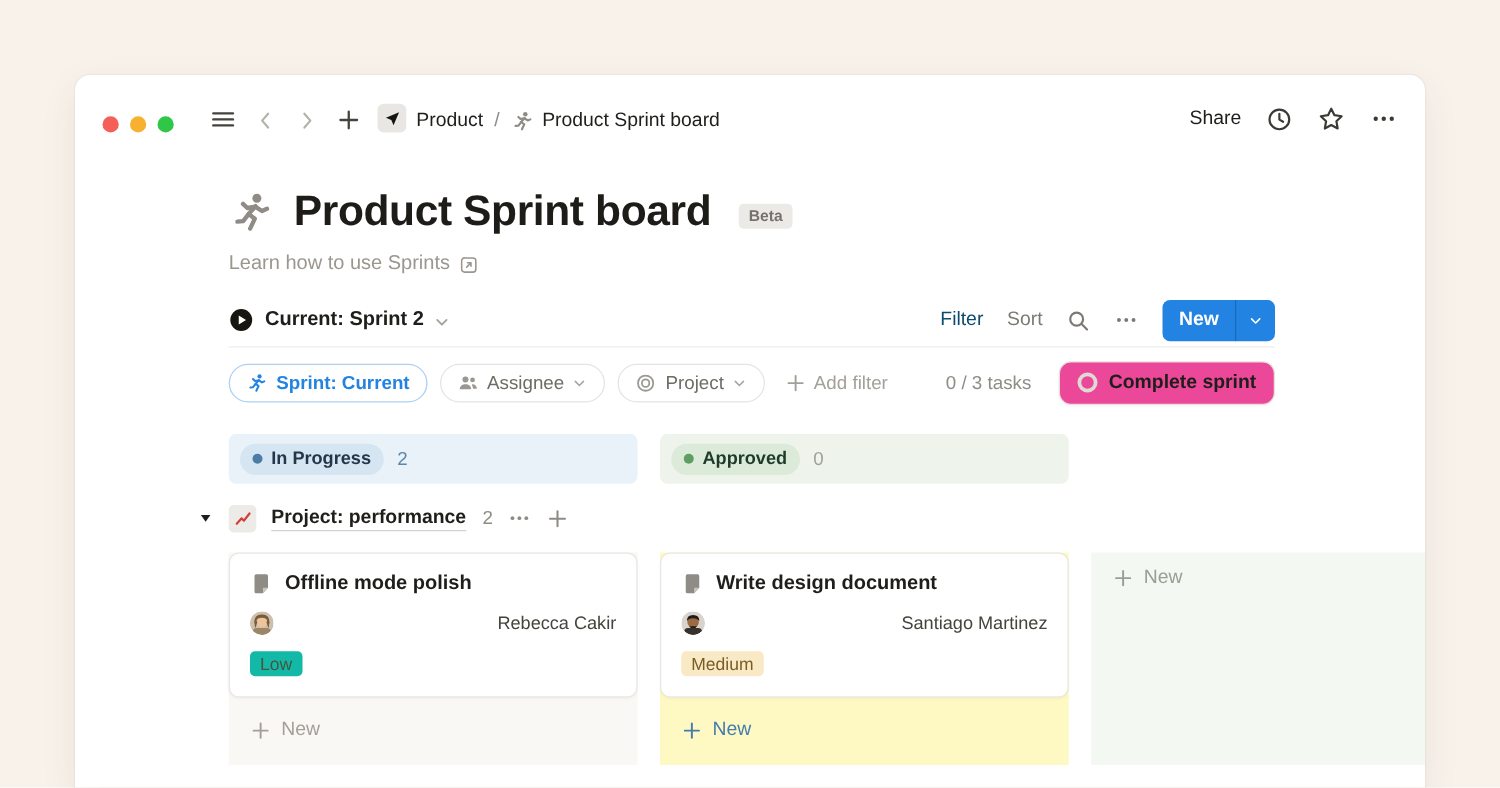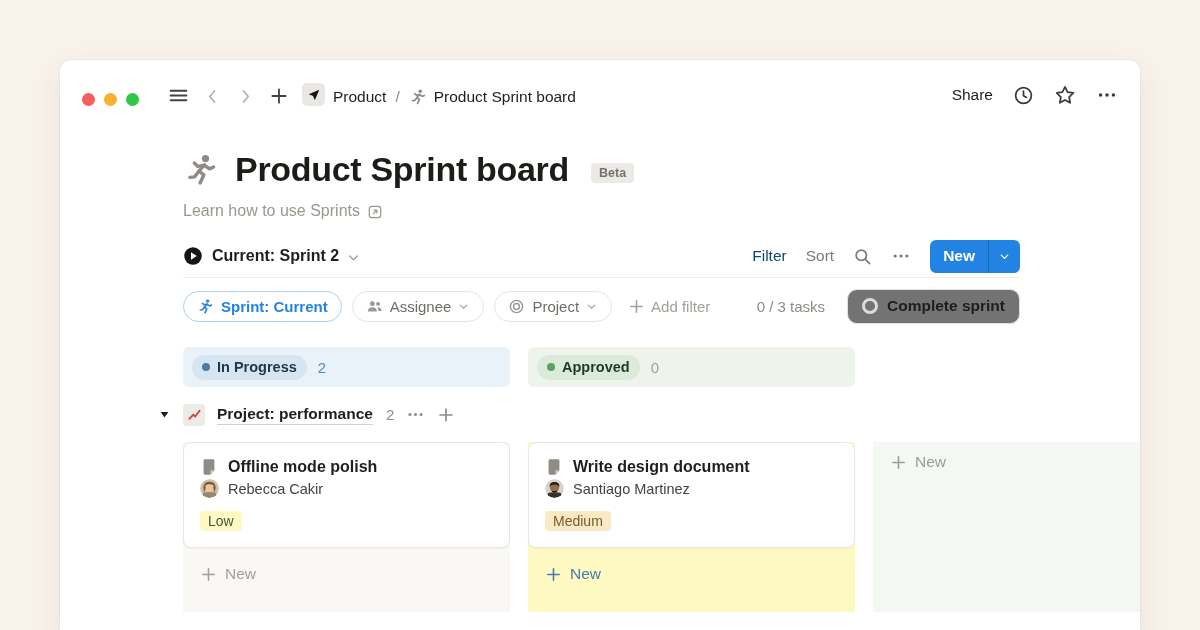--- a/index.html
+++ b/index.html
@@ -69,21 +69,21 @@
           font-size:15px; color:#6f6c66; cursor:pointer; }
   .chip .chev { color:#aaa7a1; margin-left:-1px; margin-top:1px;}
   .chip.active { border-color:#aed0f0; color:#2383e2; font-weight:600; }
   .chip .cic { color:#9b9893; }
   .chip.active .cic { color:#2383e2; }
   .addfilter { display:flex; align-items:center; gap:6px; color:#a3a099;
                font-size:15px; margin-left:6px; cursor:pointer; }
   .filter-right { margin-left:auto; display:flex; align-items:center; gap:22px; }
   .taskcount { color:#8f8c86; font-size:15px; }
   .complete-btn { height:35px; display:flex; align-items:center; gap:9px; padding:0 14px;
-                  border:1px solid #e3e1dd; border-radius:10px; background:#737373;
+                  border:1px solid #e3e1dd; border-radius:10px; background:#ec4899;
                   font-size:15.5px; font-weight:700; cursor:pointer;
                   box-shadow:0 1px 2px rgba(0,0,0,.03); }
   .prog-ring { width:16px; height:16px; border-radius:50%; border:3px solid #dedbd6; }
 
   
   .board { margin-left:98px; margin-top:24px; overflow:hidden; }
   .col-row { display:flex; gap:18px; padding-left:25px; }
   .colband { width:327px; flex:0 0 327px; height:40px; border-radius:6px;
              display:flex; align-items:center; gap:11px; padding:0 9px; }
   .colband.c-gray { background:#f5f3ef; }
@@ -115,26 +115,26 @@
   .colbody { width:327px; flex:0 0 327px; height:170px; }
   .colbody.c-gray { background:#f9f8f4; }
   .colbody.c-blue { background:#fef9c3; }
   .colbody.c-green{ background:#f4f8f2; }
 
   .card { background:#fff; border:1px solid #e9e7e3; border-radius:8px;
           padding:15px 16px 16px; box-shadow:0 1px 2px rgba(0,0,0,.04); cursor:pointer; }
   .card-title { display:flex; gap:10px; }
   .card-title .doc { color:#8f8c86; }
   .card-title span { font-size:16px; font-weight:600; }
-  .card-person { display:flex; align-items:center; gap:9px; margin-top:3px; }
+  .card-person { display:flex; align-items:center; gap:9px; margin-top:13px;justify-content:space-between; }
   .card-person span { font-size:14.5px; color:#45433d; }
   .avatar { width:19px; height:19px; border-radius:50%; overflow:hidden; flex:0 0 19px; }
   .tag { display:inline-block; margin-top:13px; font-size:14px; padding:2px 8px;
          border-radius:4px; }
-  .tag.low    { background:#fef9c3; color:#42593f; }
+  .tag.low    { background:#14b8a6; color:#42593f; }
   .tag.medium { background:#f9e9c5; color:#7a5c27; }
 
   .newrow { display:flex; align-items:center; gap:8px; font-size:15.5px;
             padding-left:17px; margin-top:17px; cursor:pointer; }
   .newrow.gray  { color:#a3a099; }
   .newrow.blue  { color:#457cae; font-weight:500;}
   .newrow.green { color:#96a094; margin-top:11px; }
 </style>
 </head>
 <body>

